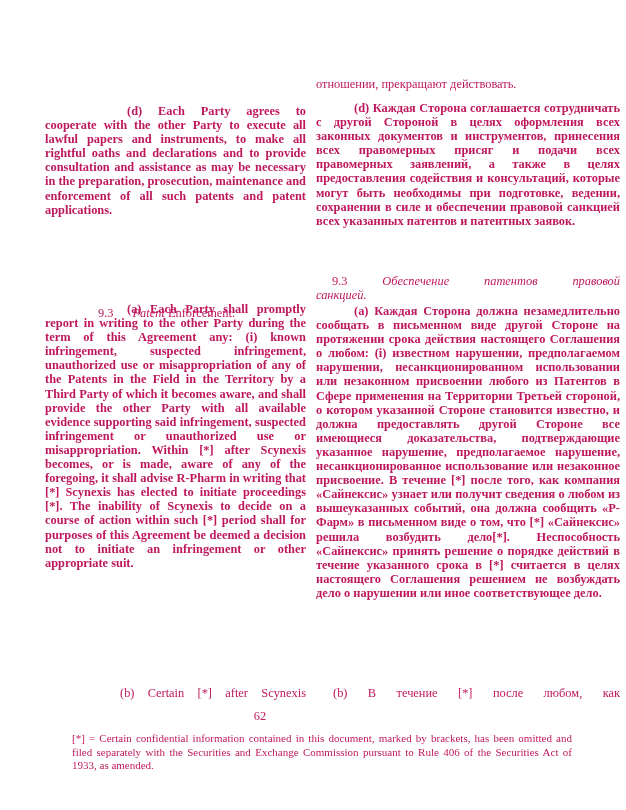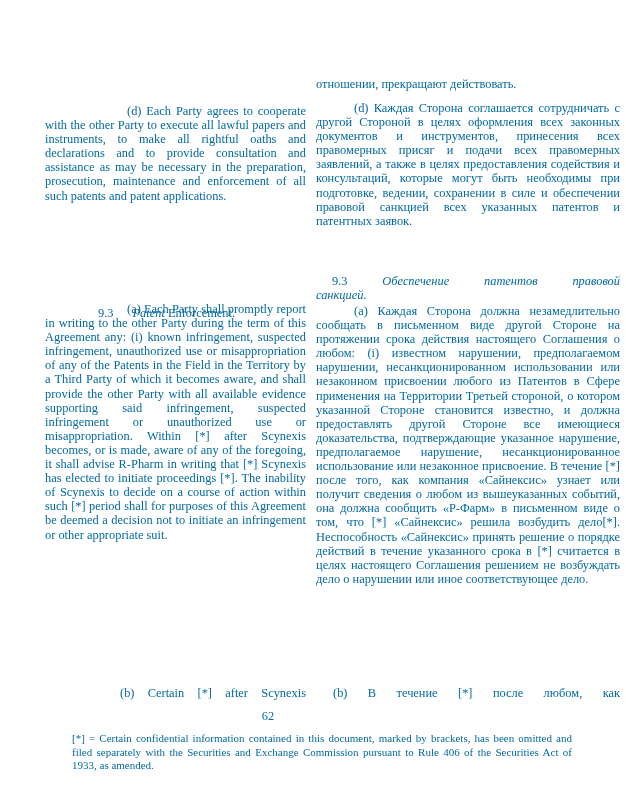--- a/index.html
+++ b/index.html
@@ -5,48 +5,48 @@
   html, body {
     margin: 0;
     padding: 0;
     background: #ffffff;
   }
   .page {
     position: relative;
     width: 626px;
     height: 810px;
     background: #ffffff;
-    color: #0369a1;
+    color: #be185d;
     font-family: "Liberation Serif", "DejaVu Serif", serif;
     font-size: 12.4px;
     line-height: 14.1px;
     overflow: hidden;
   }
   .blk { position: absolute; }
-  .just { text-align: justify; }
+  .just { text-align: justify; font-weight: bold; }
   .rc-opening { left: 316px; top: 77px;  width: 304px; }
   .lc-par-d   { left: 45px;  top: 104px; width: 261px; text-indent: 82px; }
   .rc-par-d   { left: 316px; top: 101px; width: 304px; text-indent: 38px; }
   .lc-heading { left: 45px;  top: 278px; width: 261px; padding-left: 53px; box-sizing: border-box; margin-top: 28px; }
   .lc-heading .tab-gap { display: inline-block; width: 19px; }
   .lc-heading i { font-style: italic; }
   .rc-heading { left: 316px; top: 274px; width: 304px; }
   .rc-heading .h-line1 {
     display: block;
     text-indent: 16px;
     text-align: justify;
     text-align-last: justify;
   }
   .rc-heading .h-line2 { display: block; }
   .rc-heading i { font-style: italic; }
   .lc-par-a   { left: 45px;  top: 302px; width: 261px; text-indent: 82px; }
   .rc-par-a   { left: 316px; top: 304px; width: 304px; text-indent: 38px; }
   .lc-par-b   { left: 120px; top: 686px; width: 186px; text-align: justify; text-align-last: justify; }
   .rc-par-b   { left: 333px; top: 686px; width: 287px; text-align: justify; text-align-last: justify; }
-  .page-number { left: 0; top: 709px; width: 520px; text-align: center; margin-left: 8px; }
+  .page-number { left: 0; top: 709px; width: 520px; text-align: center; }
   .footnote {
     left: 72px; top: 732px; width: 500px;
     font-size: 11px; line-height: 13.5px;
     text-align: justify;
   }
 </style>
 </head>
 <body>
 
 <div class="page">

